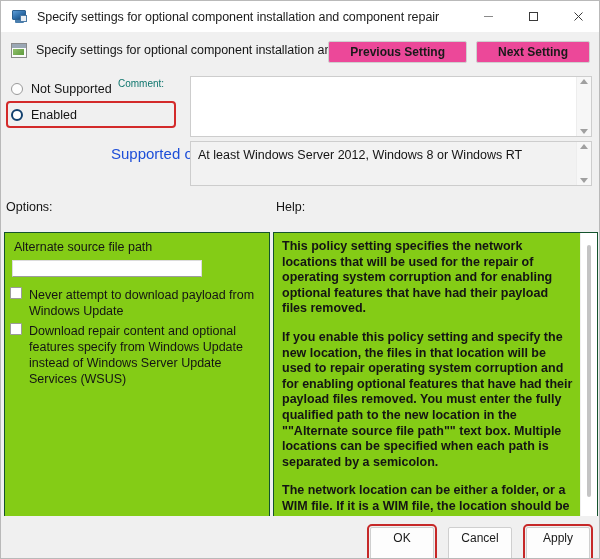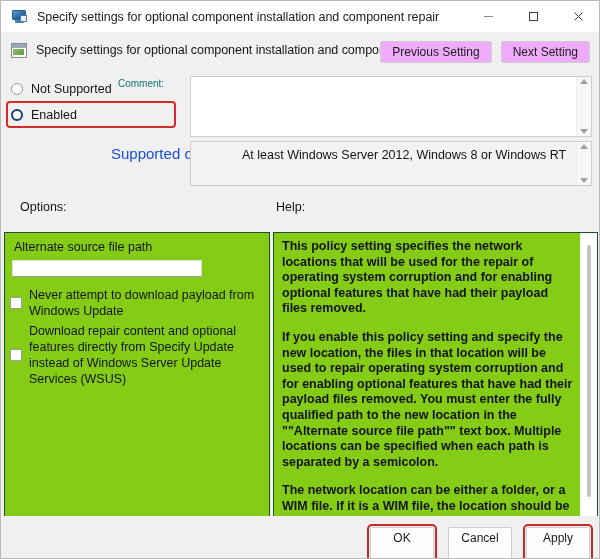--- a/index.html
+++ b/index.html
@@ -127,29 +127,30 @@
   .nav-buttons {
     position: absolute;
     right: 9px; top: 40px;
     display: flex;
     gap: 9px;
   }
   .btn {
     font-family: "Liberation Sans", sans-serif;
     font-size: 12px;
     color: #1a1a1a;
-    background: #f0abfc;
+    background: #ec4899;
     border: 1px solid #cfcfcf;
     border-radius: 2px;
     height: 22px;
-    padding: 0 11px;
+    padding: 0 21px;
     box-sizing: border-box;
     line-height: 20px;
     text-align: center;
     white-space: nowrap;
+    font-weight: bold;
   }
 
   
   .statearea {
     position: absolute;
     left: 0; top: 67px;
     width: 600px; height: 125px;
     background: #f0f0f0;
   }
   .radios {
@@ -200,21 +201,20 @@
     left: 110px; top: 77px;
     font-size: 15px;
     color: #1d4ed8;
   }
   .field-shell {
     position: absolute;
     background: #ffffff;
     border: 1px solid #cdcdcd;
     box-sizing: border-box;
     display: flex;
-    padding-left: 44px;
   }
   #comment-box {
     left: 189px; top: 8px;
     width: 402px; height: 61px;
   }
   #supported-box {
     left: 189px; top: 73px;
     width: 402px; height: 45px;
     background: #f2f2f2;
   }
@@ -247,21 +247,21 @@
   .arrow.up { border-bottom: 5px solid #a0a0a0; }
   .arrow.down { border-top: 5px solid #a0a0a0; }
 
   
   .section-label {
     position: absolute;
     font-size: 12.5px;
     color: #141414;
     top: 199px;
   }
-  #label-options { left: 19px; text-align: center; }
+  #label-options { left: 5px; text-align: center; }
   #label-help { left: 275px; }
 
   .panel {
     position: absolute;
     top: 231px;
     height: 348px;
     background: #84cc16;
     border: 1px solid #14532d;
     box-sizing: border-box;
     display: flex;
@@ -293,21 +293,20 @@
     font-size: 12px;
     color: #141414;
     padding: 0 4px;
     outline: none;
   }
   .check-row {
     position: absolute;
     left: 5px;
     width: 250px;
     display: flex;
-    align-items: center;
   }
   #check-row-0 { top: 54px; }
   #check-row-1 { top: 90px; }
   .cb {
     width: 12px; height: 12px;
     border: 1px solid #9b9b9b;
     background: #ffffff;
     box-sizing: border-box;
     flex: none;
     margin-right: 7px;
@@ -466,21 +465,21 @@
       <div class="opt-label">Alternate source file path</div>
       <input id="alt-path-input" type="text" value="" style="">
 
       <div class="check-row" id="check-row-0">
         <span class="cb"></span>
         <span class="check-label">Never attempt to download payload from Windows Update</span>
       </div>
 
       <div class="check-row" id="check-row-1">
         <span class="cb"></span>
-        <span class="check-label">Download repair content and optional features directly from Specify Update instead of Windows Server Update Services (WSUS)</span>
+        <span class="check-label">Download repair content and optional features specify from Windows Update instead of Windows Server Update Services (WSUS)</span>
       </div>
     </div>
   </div>
 
   <div class="panel" id="help-panel">
     <div class="panel-inner">
       <div class="help-text">
         <p>This policy setting specifies the network locations that will be used for the repair of operating system corruption and for enabling optional features that have had their payload files removed.</p>
         <p>If you enable this policy setting and specify the new location, the files in that location will be used to repair operating system corruption and for enabling optional features that have had their payload files removed. You must enter the fully qualified path to the new location in the ""Alternate source file path"" text box. Multiple locations can be specified when each path is separated by a semicolon.</p>
         <p>The network location can be either a folder, or a WIM file. If it is a WIM file, the location should be specified by prefixing the path with "wim:" and include the index of the image to use in the WIM file. For example "wim:\\server\share\install.wim:3".</p>

